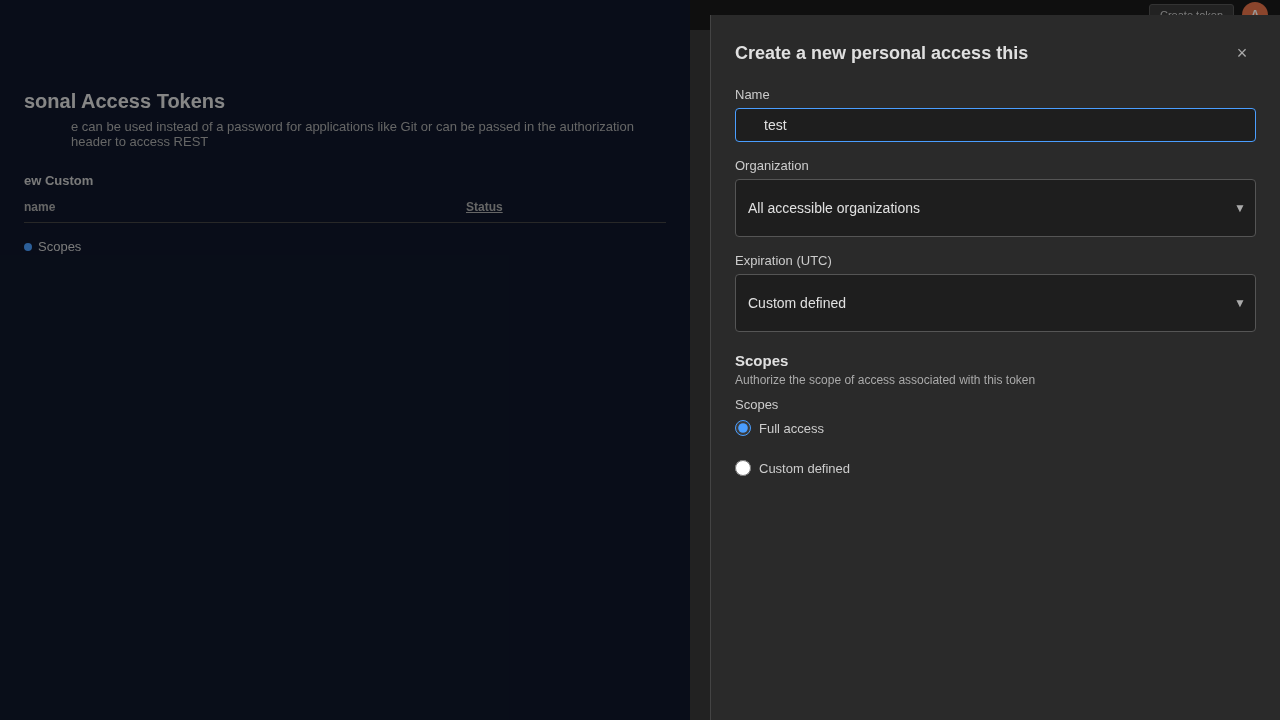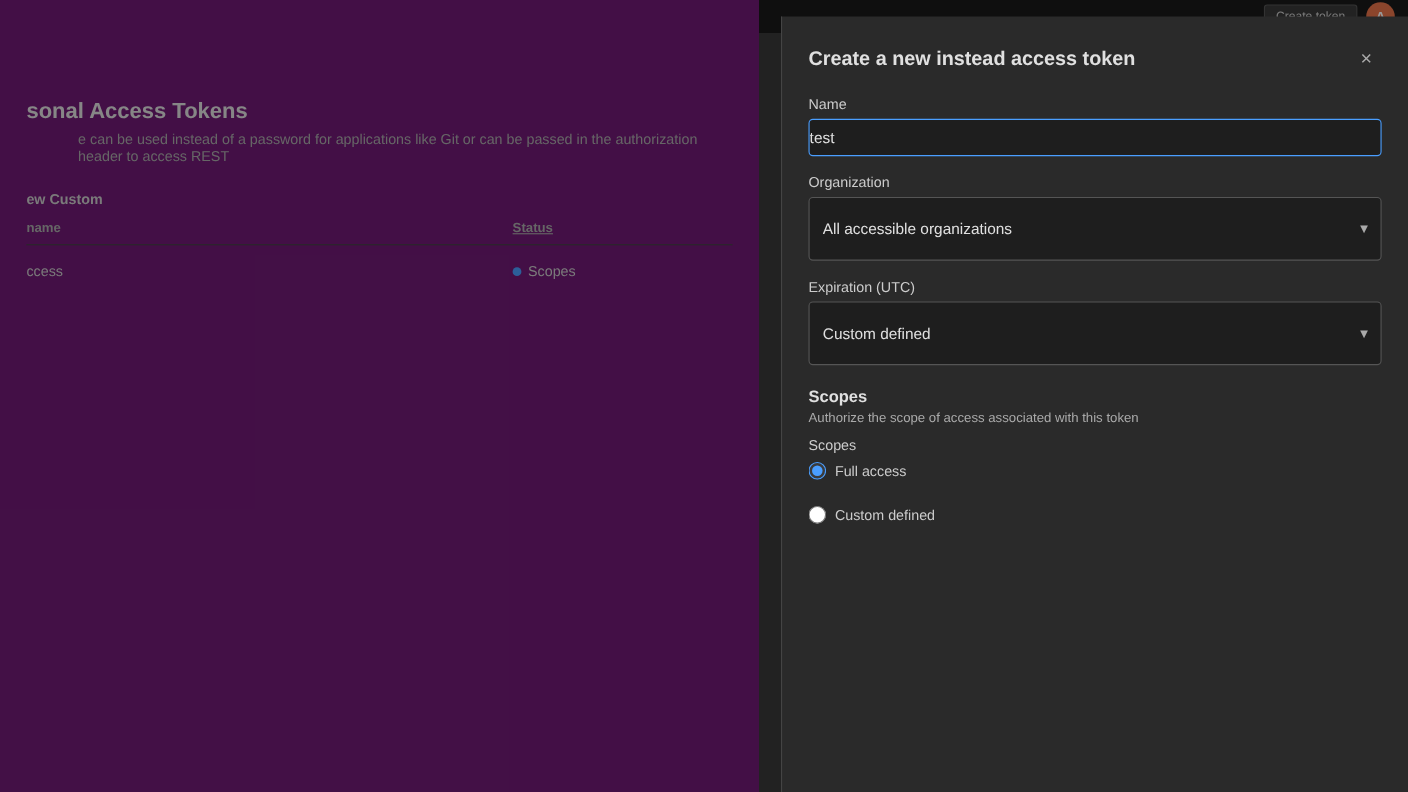--- a/index.html
+++ b/index.html
@@ -19,21 +19,21 @@
       position: relative;
     }
 
     
     .bg-page {
       position: absolute;
       top: 0;
       left: 0;
       width: 690px;
       height: 720px;
-      background: #701a75;
+      background: #0f172a;
       padding: 20px 24px;
     }
 
     .page-title {
       font-size: 20px;
       font-weight: 600;
       color: #e0e0e0;
       margin-top: 40px;
       margin-bottom: 6px;
     }
@@ -161,21 +161,21 @@
 
     .form-label {
       display: block;
       font-size: 13px;
       color: #ccc;
       margin-bottom: 6px;
     }
 
     .form-input {
       width: 100%;
-      padding: 8px 0;
+      padding: 8px 28px;
       background: #1e1e1e;
       border: 1px solid #4a9eff;
       border-radius: 4px;
       color: #e0e0e0;
       font-size: 14px;
       outline: none;
     }
 
     .form-select {
       width: 100%;
@@ -343,33 +343,32 @@
 <div class="bg-page">
   <div style="height:30px;"></div>
   <div class="page-title">sonal Access Tokens</div>
   <div class="page-desc">e can be used instead of a password for applications like Git or can be passed in the authorization header to access REST</div>
   <div class="new-token-label">ew Custom</div>
   <div class="table-header">
     <div class="table-header-name">name</div>
     <div class="table-header-status">Status</div>
   </div>
   <div class="table-row">
-    <div class="table-row-name">ccess</div>
     <div class="table-row-status">
       <div class="status-dot"></div>
       <span>Scopes</span>
     </div>
   </div>
 </div>
 
 <div class="overlay"></div>
 
 <div class="modal">
   <div class="modal-header">
-    <span class="modal-title">Create a new instead access token</span>
+    <span class="modal-title">Create a new personal access this</span>
     <button class="close-btn">×</button>
   </div>
 
   <div class="form-group">
     <label class="form-label">Name</label>
     <input type="text" class="form-input" value="test" style="">
   </div>
 
   <div class="form-group">
     <label class="form-label">Organization</label>

